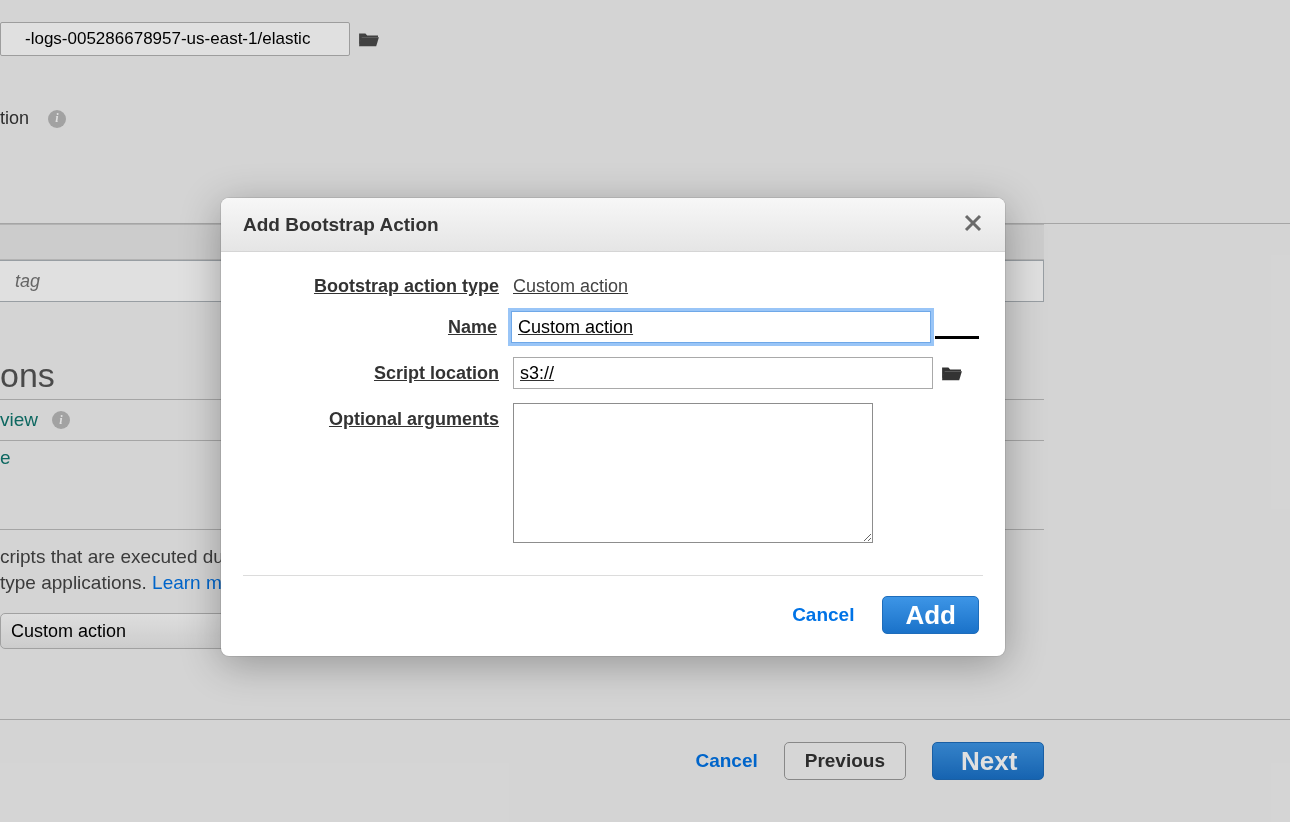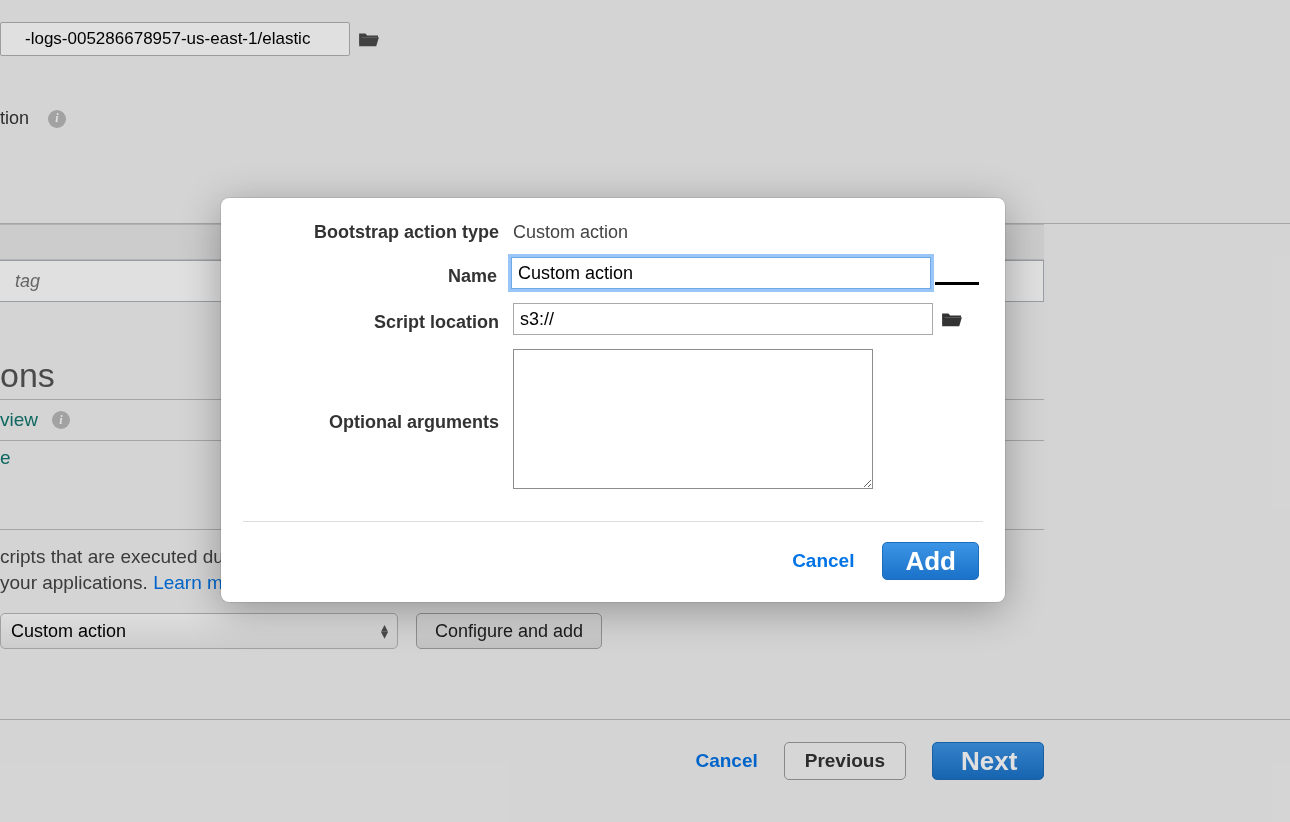--- a/index.html
+++ b/index.html
@@ -117,21 +117,21 @@
     height: 54px;
     padding: 0 22px;
     background: linear-gradient(#f7f7f7,#e5e5e5);
     border-bottom: 1px solid #d5d5d5;
   }
   .modal-title { font-size: 19px; font-weight: 700; color:#333; }
   .modal-close { color:#6a6a6a; cursor:pointer; }
   .modal-close svg { width:20px; height:20px; stroke:#6a6a6a; stroke-width:3; }
 
   .modal-body { padding: 18px 26px 8px 26px; }
-  .form-row { display:flex; align-items:center; margin-bottom: 14px; }
+  .form-row { display:flex; align-items:flex-start; margin-bottom: 14px; text-decoration: underline; }
   .form-label {
     width: 266px;
     text-align: right;
     padding-right: 14px;
     padding-top: 6px;
     font-size: 18px; font-weight: 700; color:#333;
   }
   .form-value { flex:1; display:flex; align-items:center; gap:8px; }
   .form-static { font-size: 18px; color:#444; padding-top:6px; }
 
@@ -209,21 +209,21 @@
       <span class="bg-sub">view</span>
       <span class="info-dot">i</span>
     </div>
     <div class="bg-section-divider" style="width:1044px;"></div>
     <div class="bg-sub" style="padding:6px 0;">e</div>
     <div class="bg-section-divider" style="margin-top:54px; width:1044px;"></div>
   </div>
 
   <div style="margin-top:14px; font-size:19px; color:#444; line-height:1.35;">
     <span>cripts that are executed du</span><br>
-    <span> your applications. </span><a href="#" class="bg-link">Learn m</a>
+    <span> type applications. </span><a href="#" class="bg-link">Learn m</a>
   </div>
 
   <div class="bg-row" style="margin-top:18px; gap:18px;">
     <span class="bg-select-wrap">
       <select class="bg-select">
         <option>Custom action</option>
       </select>
       <span class="bg-select-caret">▴<br>▾</span>
     </span>
     <button class="bg-btn-grey">Configure and add</button>
@@ -233,20 +233,29 @@
   <div class="bg-row" style="justify-content:flex-end; width:1044px; gap:26px; margin-top:22px;">
     <a href="#" class="bg-link cancel-bottom">Cancel</a>
     <button class="bg-btn-outline">Previous</button>
     <button class="bg-btn-primary next">Next</button>
   </div>
 
 </div>
 <div class="dim-overlay"></div>
 
 <div class="modal">
+  <div class="modal-header">
+    <div class="modal-title">Add Bootstrap Action</div>
+    <div class="modal-close">
+      <svg viewBox="0 0 20 20">
+          <line x1="3" y1="3" x2="17" y2="17"></line>
+          <line x1="17" y1="3" x2="3" y2="17"></line>
+        </svg>
+    </div>
+  </div>
 
   <div class="modal-body">
     <div class="form-row">
       <div class="form-label">Bootstrap action type</div>
       <div class="form-value form-static">Custom action</div>
     </div>
 
     <div class="form-row">
       <div class="form-label">Name</div>
       <div class="form-value">

